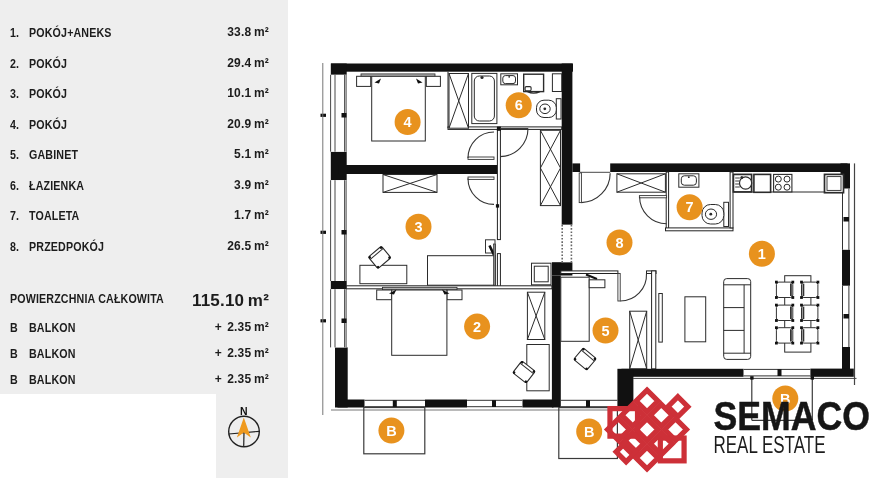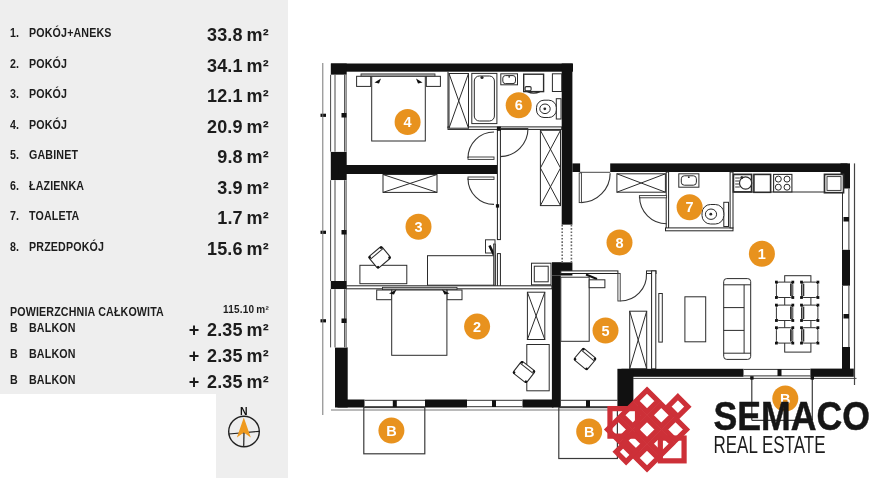--- a/index.html
+++ b/index.html
@@ -1,77 +1,77 @@
 <!DOCTYPE html>
 <html><head><meta charset="utf-8">
 <style>
 html,body{margin:0;padding:0;width:888px;height:478px;background:#fff;overflow:hidden}
 body{font-family:"Liberation Sans",sans-serif;position:relative}
 .row{position:absolute;left:10px;width:259px;height:16px;font-weight:bold;color:#1c1c1c;font-size:13.5px;letter-spacing:.2px;white-space:nowrap}
 .row .num{position:absolute;left:0;top:0;transform:scaleX(.79);transform-origin:0 0}
 .row .nam{position:absolute;left:18.5px;top:0;transform:scaleX(.79);transform-origin:0 0}
-.row .val{position:absolute;right:0;top:0;font-size:18px}
+.row .val{position:absolute;right:0;top:0;font-size:12px}
 </style></head>
 <body>
 
 <div style="position:absolute;left:0;top:0;width:288px;height:394px;background:#eeeeee"></div>
 
 <div style="position:absolute;left:216px;top:394px;width:72px;height:84px;background:#eeeeee"></div>
 
 <div class="row" style="top:25px">
     <span class="num">1.</span>
     <span class="nam">POKÓJ+ANEKS</span>
     <span class="val">33.8 m²</span>
   </div>
 
 <div class="row" style="top:55.5px">
     <span class="num">2.</span>
     <span class="nam">POKÓJ</span>
-    <span class="val">34.1 m²</span>
+    <span class="val">29.4 m²</span>
   </div>
 
 <div class="row" style="top:86px">
     <span class="num">3.</span>
     <span class="nam">POKÓJ</span>
-    <span class="val">12.1 m²</span>
+    <span class="val">10.1 m²</span>
   </div>
 
 <div class="row" style="top:116.5px">
     <span class="num">4.</span>
     <span class="nam">POKÓJ</span>
     <span class="val">20.9 m²</span>
   </div>
 
 <div class="row" style="top:147px">
     <span class="num">5.</span>
     <span class="nam">GABINET</span>
-    <span class="val">9.8 m²</span>
+    <span class="val">5.1 m²</span>
   </div>
 
 <div class="row" style="top:177.5px">
     <span class="num">6.</span>
     <span class="nam">ŁAZIENKA</span>
     <span class="val">3.9 m²</span>
   </div>
 
 <div class="row" style="top:208px">
     <span class="num">7.</span>
     <span class="nam">TOALETA</span>
     <span class="val">1.7 m²</span>
   </div>
 
 <div class="row" style="top:238.5px">
     <span class="num">8.</span>
     <span class="nam">PRZEDPOKÓJ</span>
-    <span class="val">15.6 m²</span>
-  </div>
-
-<div class="row" style="top:304px">
+    <span class="val">26.5 m²</span>
+  </div>
+
+<div class="row" style="top:291px">
     <span class="num">POWIERZCHNIA CAŁKOWITA</span>
-    <span class="val" style="font-size:10px">115.10 m²</span>
+    <span class="val" style="font-size:17px">115.10 m²</span>
   </div>
 
 <div class="row" style="top:319.5px">
     <span class="num">B</span>
     <span class="nam">BALKON</span>
     <span class="val">+  2.35 m²</span>
   </div>
 
 <div class="row" style="top:345.5px">
     <span class="num">B</span>

